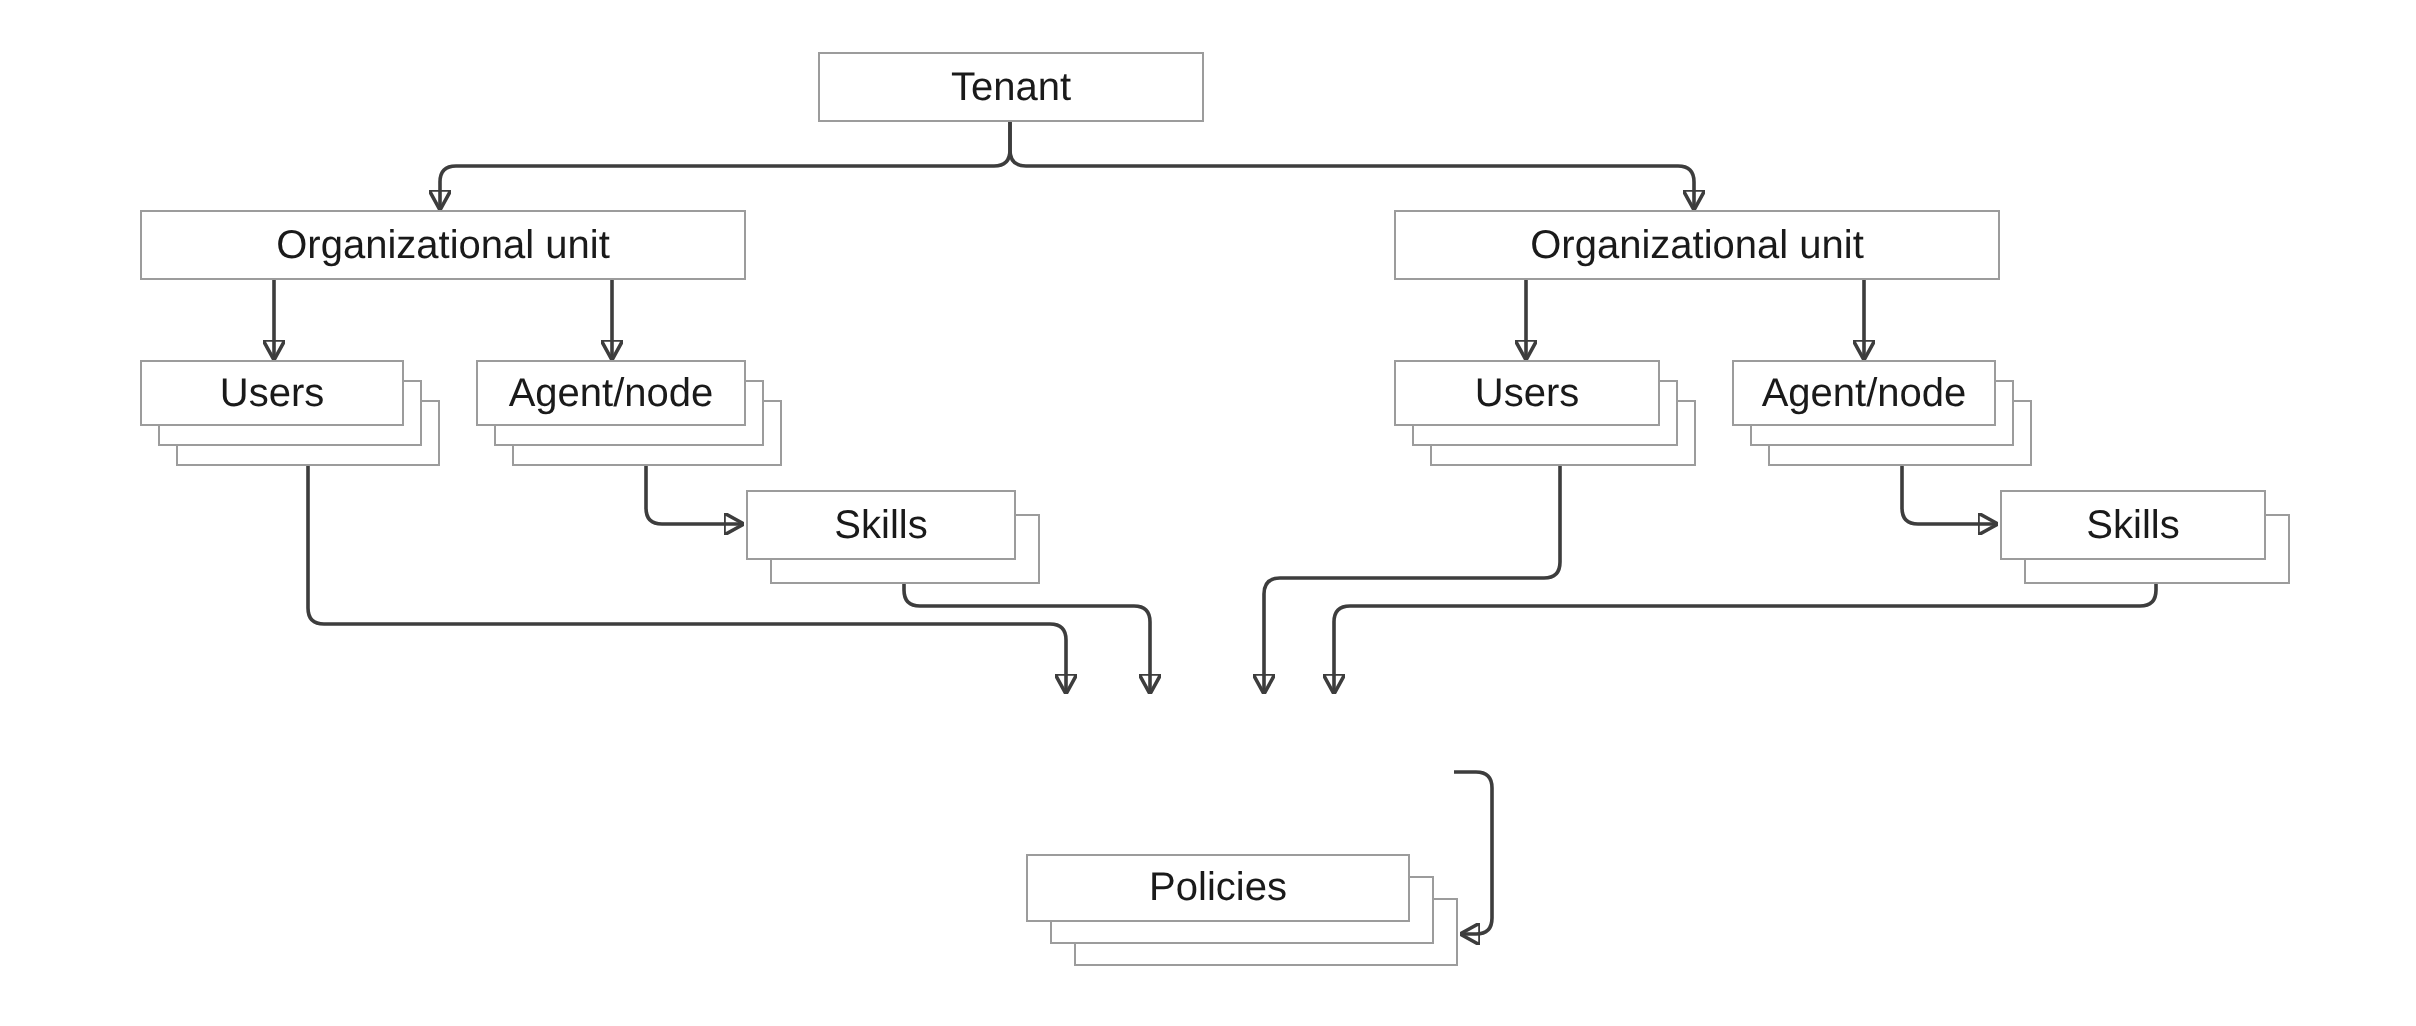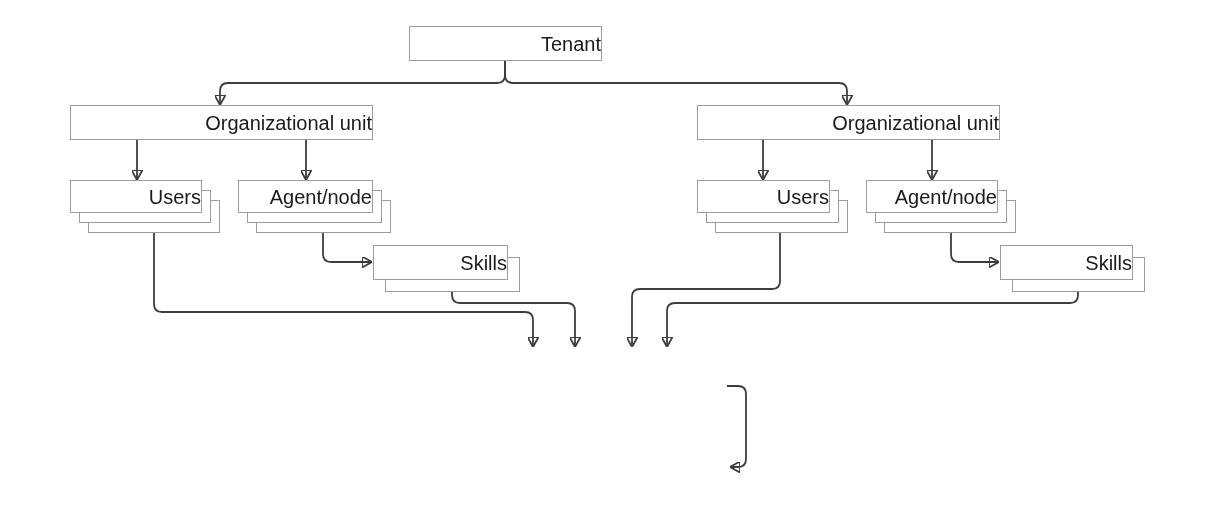--- a/index.html
+++ b/index.html
@@ -24,21 +24,21 @@
     position:absolute;width:100%;height:100%;
     background:var(--fill);border:1.5px solid var(--border);
     box-sizing:border-box;
   }
   .l3{z-index:1;}
   .l2{z-index:2;}
   .box{
     position:absolute;left:0;top:0;width:100%;height:100%;z-index:3;
     background:var(--fill);border:1.5px solid var(--border);
     box-sizing:border-box;
-    display:flex;align-items:center;justify-content:flex-end;
+    display:flex;align-items:center;justify-content:center;
   }
   .box span{
     font-size:20px;color:var(--text);line-height:1;white-space:nowrap;
   }
   
   .off-a .l2{left:9px;top:10px;}
   .off-a .l3{left:18px;top:20px;}
   .off-b .l2{left:12px;top:12px;}
   .off-c .l2{left:12px;top:11px;}
   .off-c .l3{left:24px;top:22px;}
@@ -140,14 +140,21 @@
   </div>
 
   <div class="stack off-b" id="node-skills-right">
     <div class="layer l2"></div>
     <div class="box">
       <span>Skills</span>
     </div>
   </div>
 
 
+  <div class="stack off-c" id="node-policies">
+    <div class="layer l3"></div>
+    <div class="layer l2"></div>
+    <div class="box">
+      <span>Policies</span>
+    </div>
+  </div>
 
 </div>
 
 </body></html>

